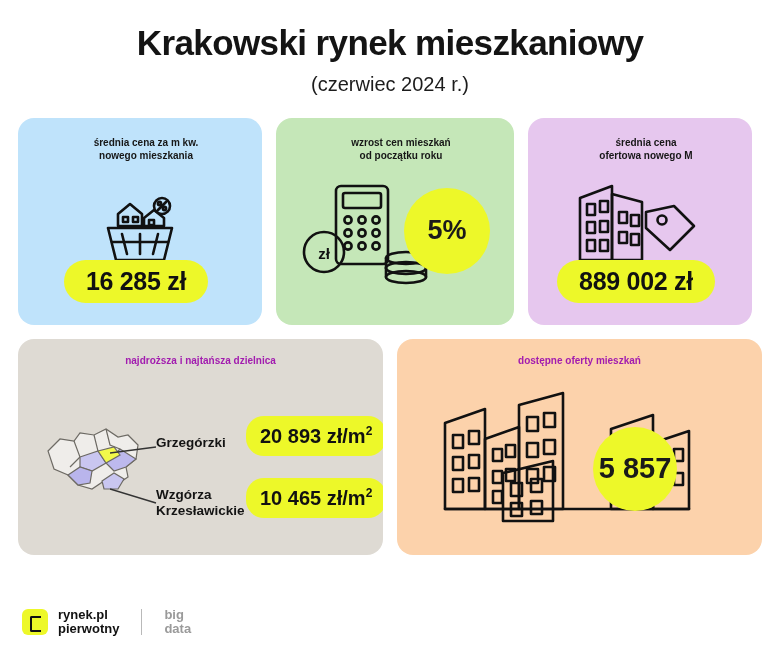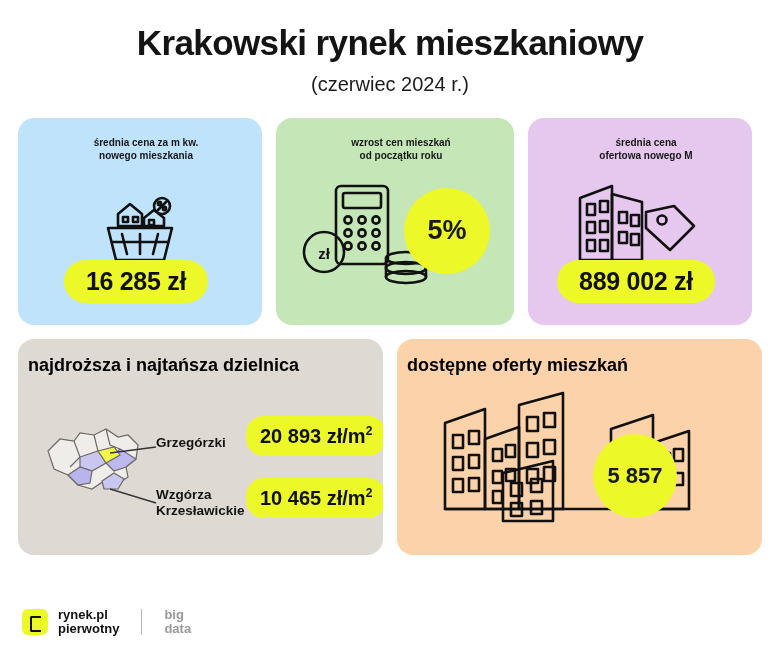--- a/index.html
+++ b/index.html
@@ -109,25 +109,25 @@
   .row2 {
     display: flex;
     gap: 14px;
     padding: 0 18px;
     margin-top: 14px;
   }
   .card-grey   { background: #dedad3; width: 366px; height: 216px; }
   .card-orange { background: #fcd2ab; width: 366px; height: 216px; }
 
   .card-head2 {
-    font-size: 18px;
-    font-weight: bold;
-    text-align: left;
+    font-size: 10px;
+    font-weight: bold;
+    text-align: center;
     padding: 16px 10px 0 10px;
-    color: #000000;
+    color: #a21caf;
   }
   .district-row {
     display: flex;
     align-items: center;
     position: absolute;
   }
   .district-label {
     font-size: 13.5px;
     font-weight: bold;
     line-height: 1.2;
@@ -141,22 +141,22 @@
     padding: 9px 14px;
     white-space: nowrap;
     color: #111;
   }
   .value-pill sup { font-size: 12px; vertical-align: super; }
   .map-art { position: absolute; left: 22px; top: 72px; }
   .lead-line { position:absolute; }
 
   .orange-circle {
     width: 84px; height: 84px;
-    left: 196px; top: 95px;
-    font-size: 22px;
+    left: 196px; top: 88px;
+    font-size: 29px;
   }
   .orange-art { position: absolute; left: 44px; top: 48px; }
 
   
   .footer {
     position: absolute;
     left: 0; right: 0;
     bottom: 18px;
     display: flex;
     align-items: center;

